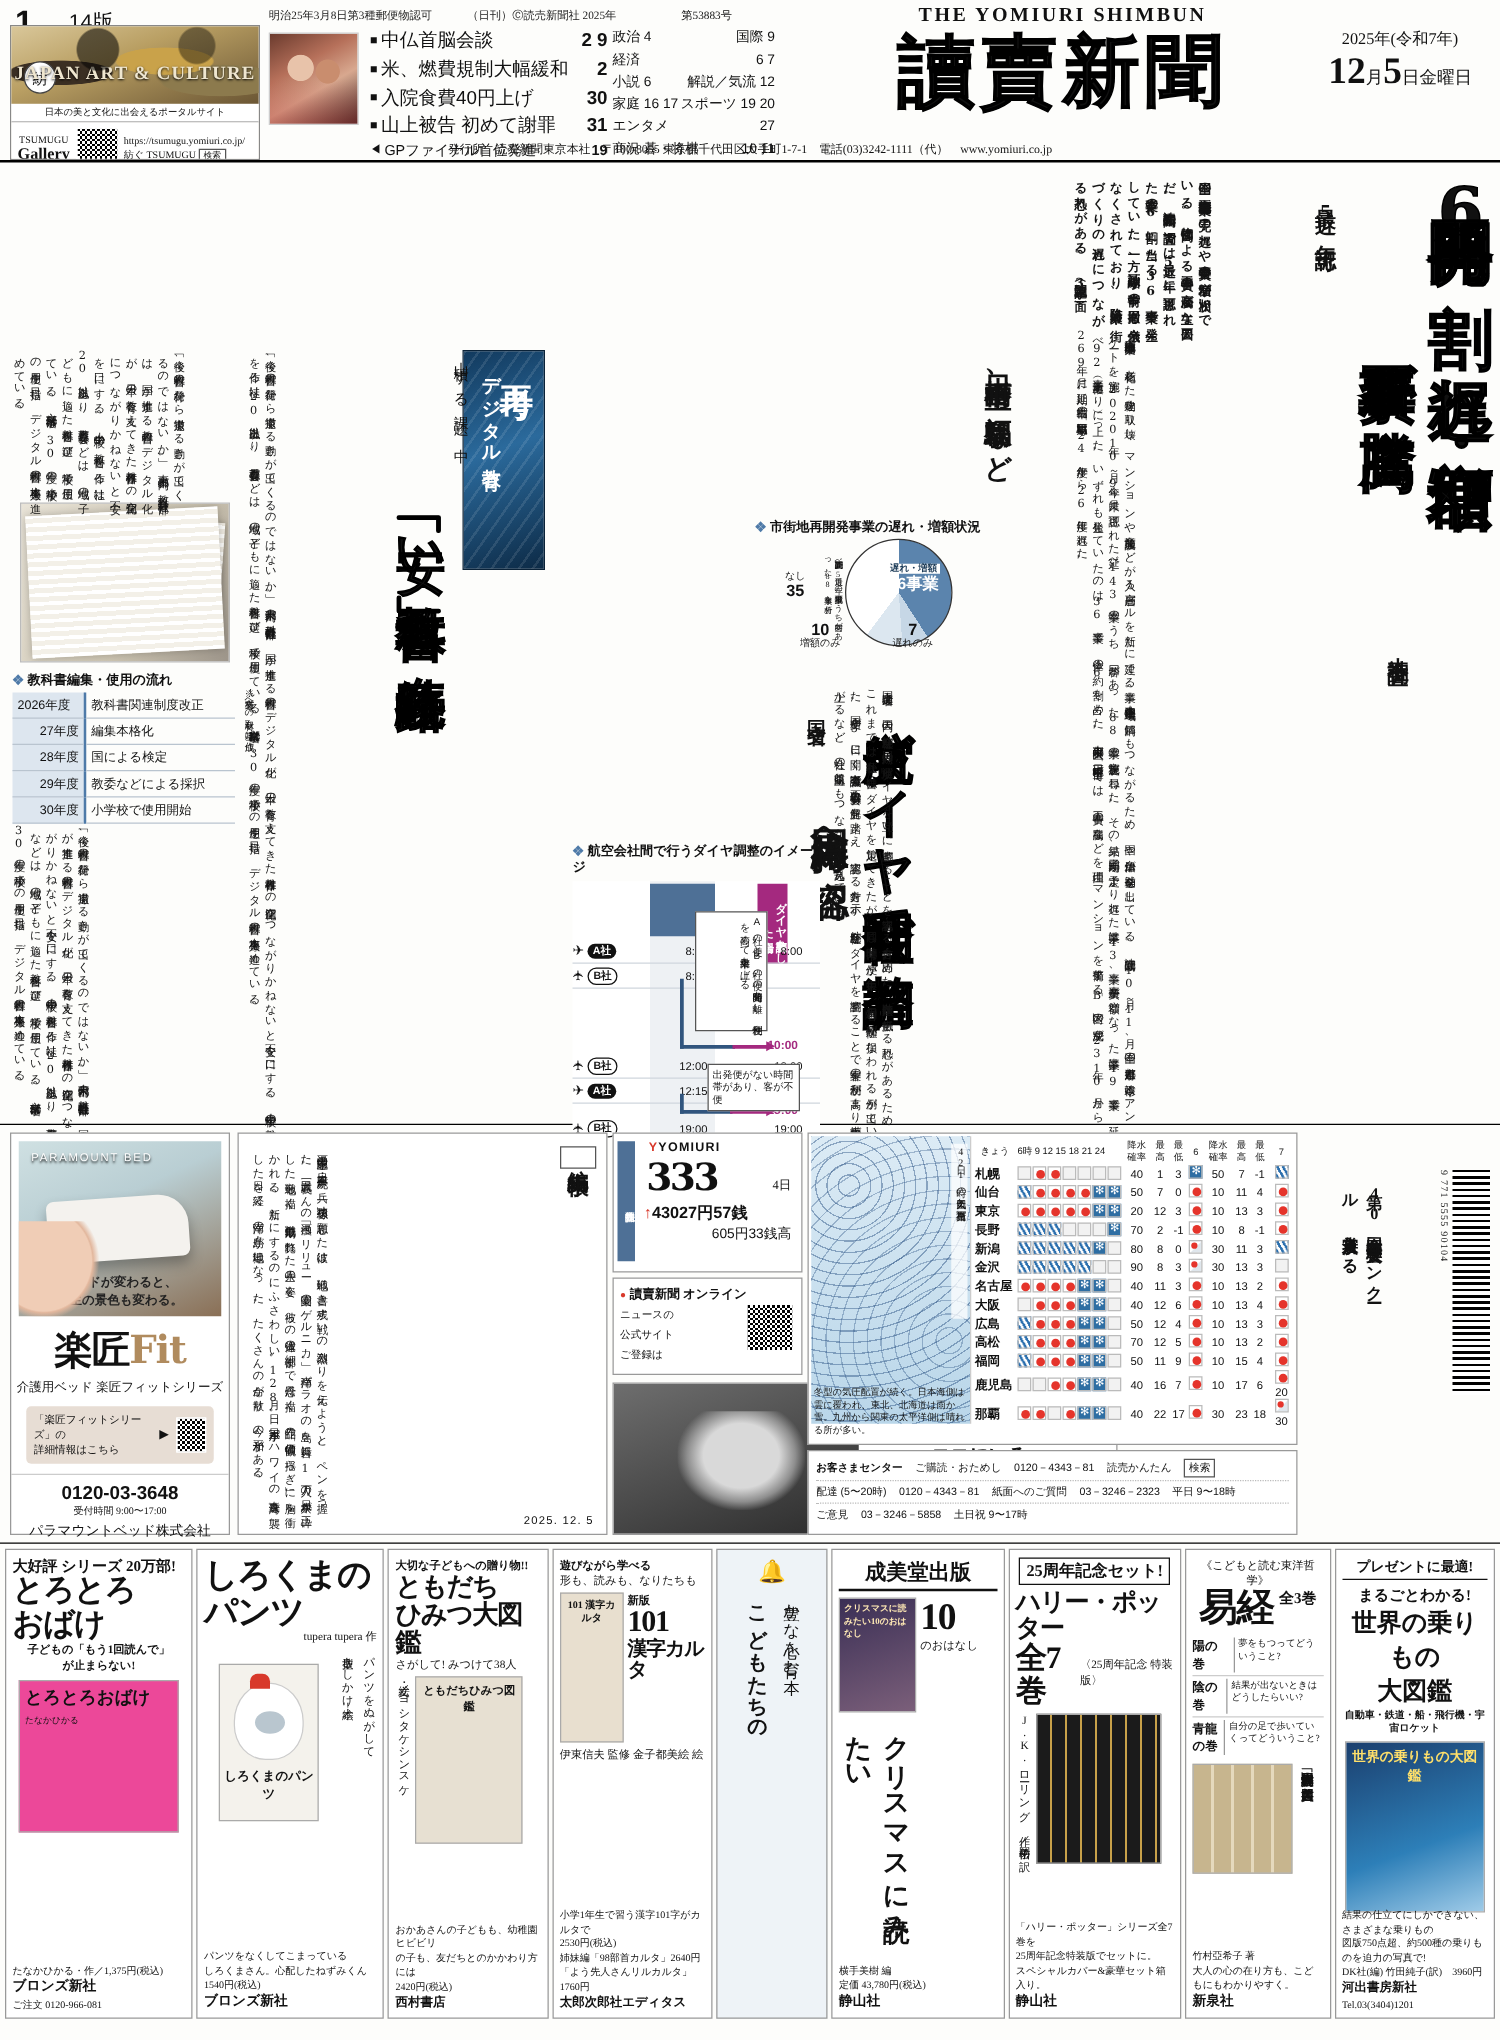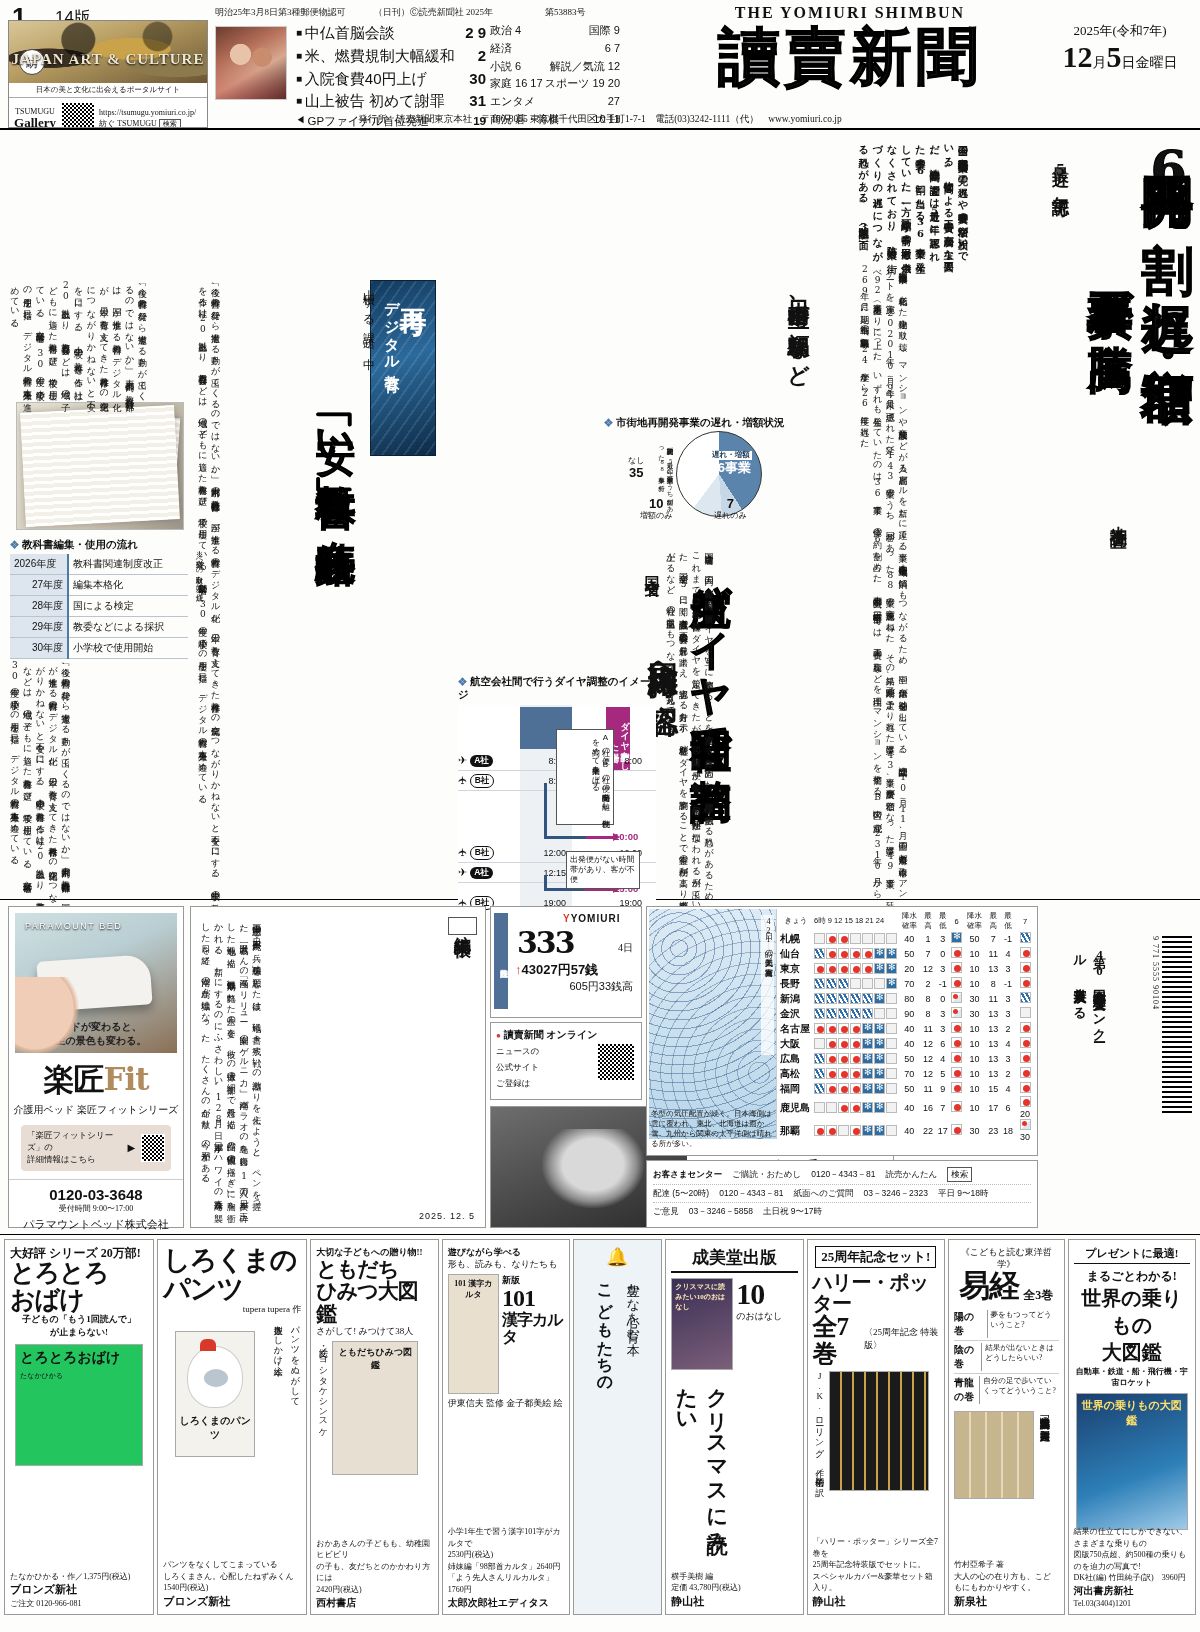--- a/index.html
+++ b/index.html
@@ -226,21 +226,21 @@
   .pa-hours { text-align:center; font-size:8px; }
   .pa-corp { text-align:center; font-size:11px; margin-top:3px; font-family:"Liberation Sans",sans-serif;}
 
   .henshu { position:absolute; left:190px; top:6px; width:296px; height:322px; border:1px solid #999; background:#fff;}
   .henshu-t { position:absolute; right:8px; top:10px; writing-mode:vertical-rl; text-orientation:upright; font-size:17px; font-weight:bold; letter-spacing:2px; border:1px solid #555; padding:4px 2px;}
   .henshu-body{ position:absolute; left:8px; top:10px; right:46px; height:290px;}
   .henshu-date { position:absolute; right:10px; bottom:6px; font-size:9px; letter-spacing:1px; font-family:"Liberation Sans",sans-serif;}
 
   .market { position:absolute; left:490px; top:6px; width:152px; height:112px; border:1px solid #999; background:#fff;}
   .mk-side { position:absolute; left:3px; top:6px; width:14px; height:96px; background:#4e7096; color:#fff; writing-mode:vertical-rl; text-orientation:upright; font-size:8px; text-align:center; padding-top:4px;}
-  .mk-brand{ position:absolute; left:28px; top:6px; font-size:10px; font-weight:bold; letter-spacing:1px; font-family:"Liberation Sans",sans-serif;margin-left:44px;}
+  .mk-brand{ position:absolute; left:28px; top:6px; font-size:10px; font-weight:bold; letter-spacing:1px; font-family:"Liberation Sans",sans-serif;}
   .mk-brand .o { color:#d8392b;}
   .mk-num { position:absolute; left:26px; top:18px; font-size:30px; font-weight:bold; letter-spacing:-2px; font-family:"DejaVu Serif",serif;}
   .mk-day { position:absolute; right:8px; top:34px; font-size:10px;}
   .mk-val { position:absolute; left:24px; top:54px; font-size:13px; font-weight:bold; font-family:"Liberation Sans",sans-serif;}
   .mk-val .ar { color:#d8392b; }
   .mk-chg { position:absolute; right:8px; top:72px; font-size:11px; font-family:"Liberation Sans",sans-serif;}
 
   .online-box{ position:absolute; left:490px; top:122px; width:152px; height:78px; border:1px solid #999; background:#fff; padding:5px;}
   .ob-t { font-size:10px; font-weight:bold;}
   .ob-t:before{content:"●"; color:#d8392b; margin-right:3px; font-size:8px;}
@@ -1004,21 +1004,21 @@
   </div>
 
   <div class="books">
 
     <div class="bk b1">
       <div class="bk-h">大好評 シリーズ 20万部!</div>
       <div class="bk-big">とろとろ</div>
       <div class="bk-big">おばけ</div>
       <div class="bk-sm" style="text-align:center;font-weight:bold">子どもの「もう1回読んで」</div>
       <div class="bk-sm" style="text-align:center;font-weight:bold">が止まらない!</div>
-      <div class="bk-cover" style="width:128px;height:122px;background:#22c55e;">
+      <div class="bk-cover" style="width:128px;height:122px;background:#ec4899;">
         <div style="font-size:14px;font-weight:bold;padding:4px">とろとろおばけ</div>
         <div style="font-size:7px;padding-left:4px">たなかひかる</div>
       </div>
       <div class="bk-price">
         <div>たなかひかる・作／1,375円(税込)</div>
         <div style="font-weight:bold;font-size:11px">ブロンズ新社</div>
         <div>ご注文 0120-966-081</div>
       </div>
     </div>
 
@@ -1129,21 +1129,21 @@
       <div class="bk-price">
         <div>「ハリー・ポッター」シリーズ全7巻を</div>
         <div>25周年記念特装版でセットに。</div>
         <div>スペシャルカバー&amp;豪華セット箱入り。</div>
         <div style="font-weight:bold;font-size:11px">静山社</div>
       </div>
     </div>
 
     <div class="bk b8">
       <div class="bk-sm" style="text-align:center">《こどもと読む東洋哲学》</div>
-      <div style="display:flex;align-items:flex-end;justify-content:center;gap:4px">
+      <div style="display:flex;align-items:flex-start;justify-content:center;gap:4px">
         <span class="bk-big" style="font-size:31px">易経</span>
         <span class="bk-sm" style="font-size:12px;font-weight:bold">全3巻</span>
       </div>
       <div style="margin-top:5px">
         <div style="display:flex;gap:4px;border-bottom:1px solid #ccc;padding:2px 0">
           <b style="font-size:10px;width:40px">陽の巻</b>
           <span class="bk-sm" style="font-size:7.5px;border-left:1px solid #999;padding-left:3px">夢をもつってどういうこと?</span>
         </div>
         <div style="display:flex;gap:4px;border-bottom:1px solid #ccc;padding:2px 0">
           <b style="font-size:10px;width:40px">陰の巻</b>

